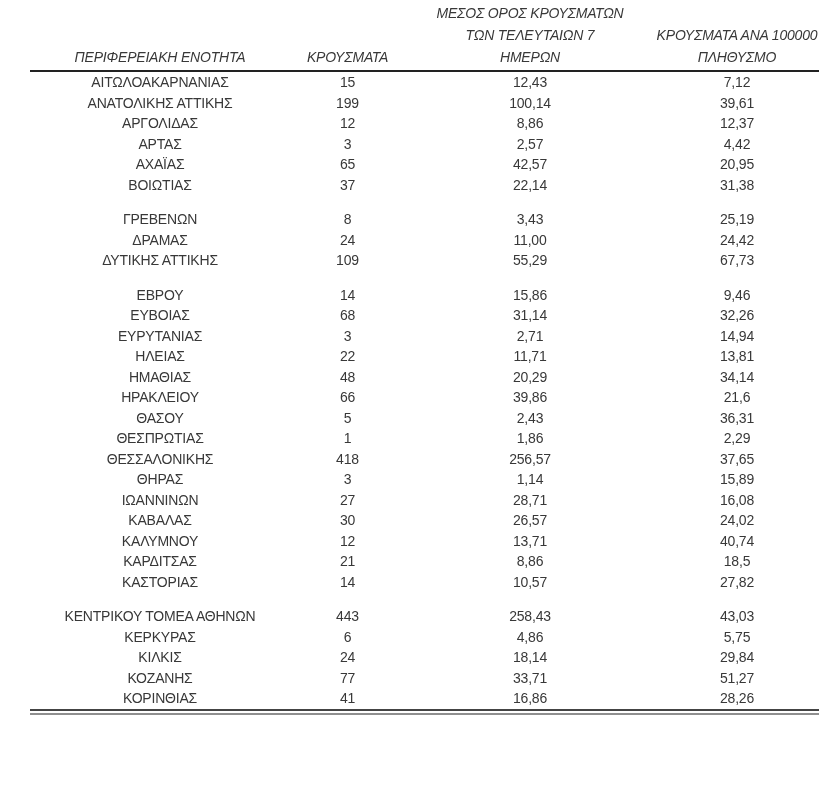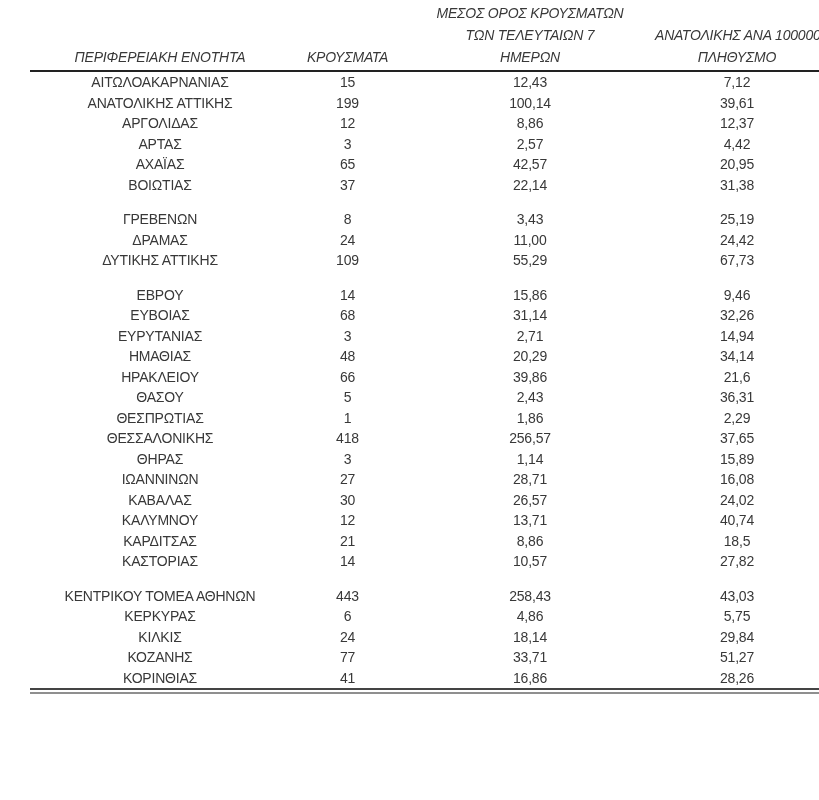--- a/index.html
+++ b/index.html
@@ -67,21 +67,21 @@
         </th>
         <th>
           <div class="hline">ΚΡΟΥΣΜΑΤΑ</div>
         </th>
         <th>
           <div class="hline">ΜΕΣΟΣ ΟΡΟΣ ΚΡΟΥΣΜΑΤΩΝ</div>
           <div class="hline">ΤΩΝ ΤΕΛΕΥΤΑΙΩΝ 7</div>
           <div class="hline">ΗΜΕΡΩΝ</div>
         </th>
         <th>
-          <div class="hline">ΑΝΑΤΟΛΙΚΗΣ ΑΝΑ 100000</div>
+          <div class="hline">ΚΡΟΥΣΜΑΤΑ ΑΝΑ 100000</div>
           <div class="hline">ΠΛΗΘΥΣΜΟ</div>
         </th>
       </tr>
     </thead>
     <tbody>
         <tr>
           <td>ΑΙΤΩΛΟΑΚΑΡΝΑΝΙΑΣ</td>
           <td>15</td>
           <td>12,43</td>
           <td>7,12</td>
@@ -150,20 +150,26 @@
           <td>ΕΥΒΟΙΑΣ</td>
           <td>68</td>
           <td>31,14</td>
           <td>32,26</td>
         </tr>
         <tr>
           <td>ΕΥΡΥΤΑΝΙΑΣ</td>
           <td>3</td>
           <td>2,71</td>
           <td>14,94</td>
+        </tr>
+        <tr>
+          <td>ΗΛΕΙΑΣ</td>
+          <td>22</td>
+          <td>11,71</td>
+          <td>13,81</td>
         </tr>
         <tr>
           <td>ΗΜΑΘΙΑΣ</td>
           <td>48</td>
           <td>20,29</td>
           <td>34,14</td>
         </tr>
         <tr>
           <td>ΗΡΑΚΛΕΙΟΥ</td>
           <td>66</td>

